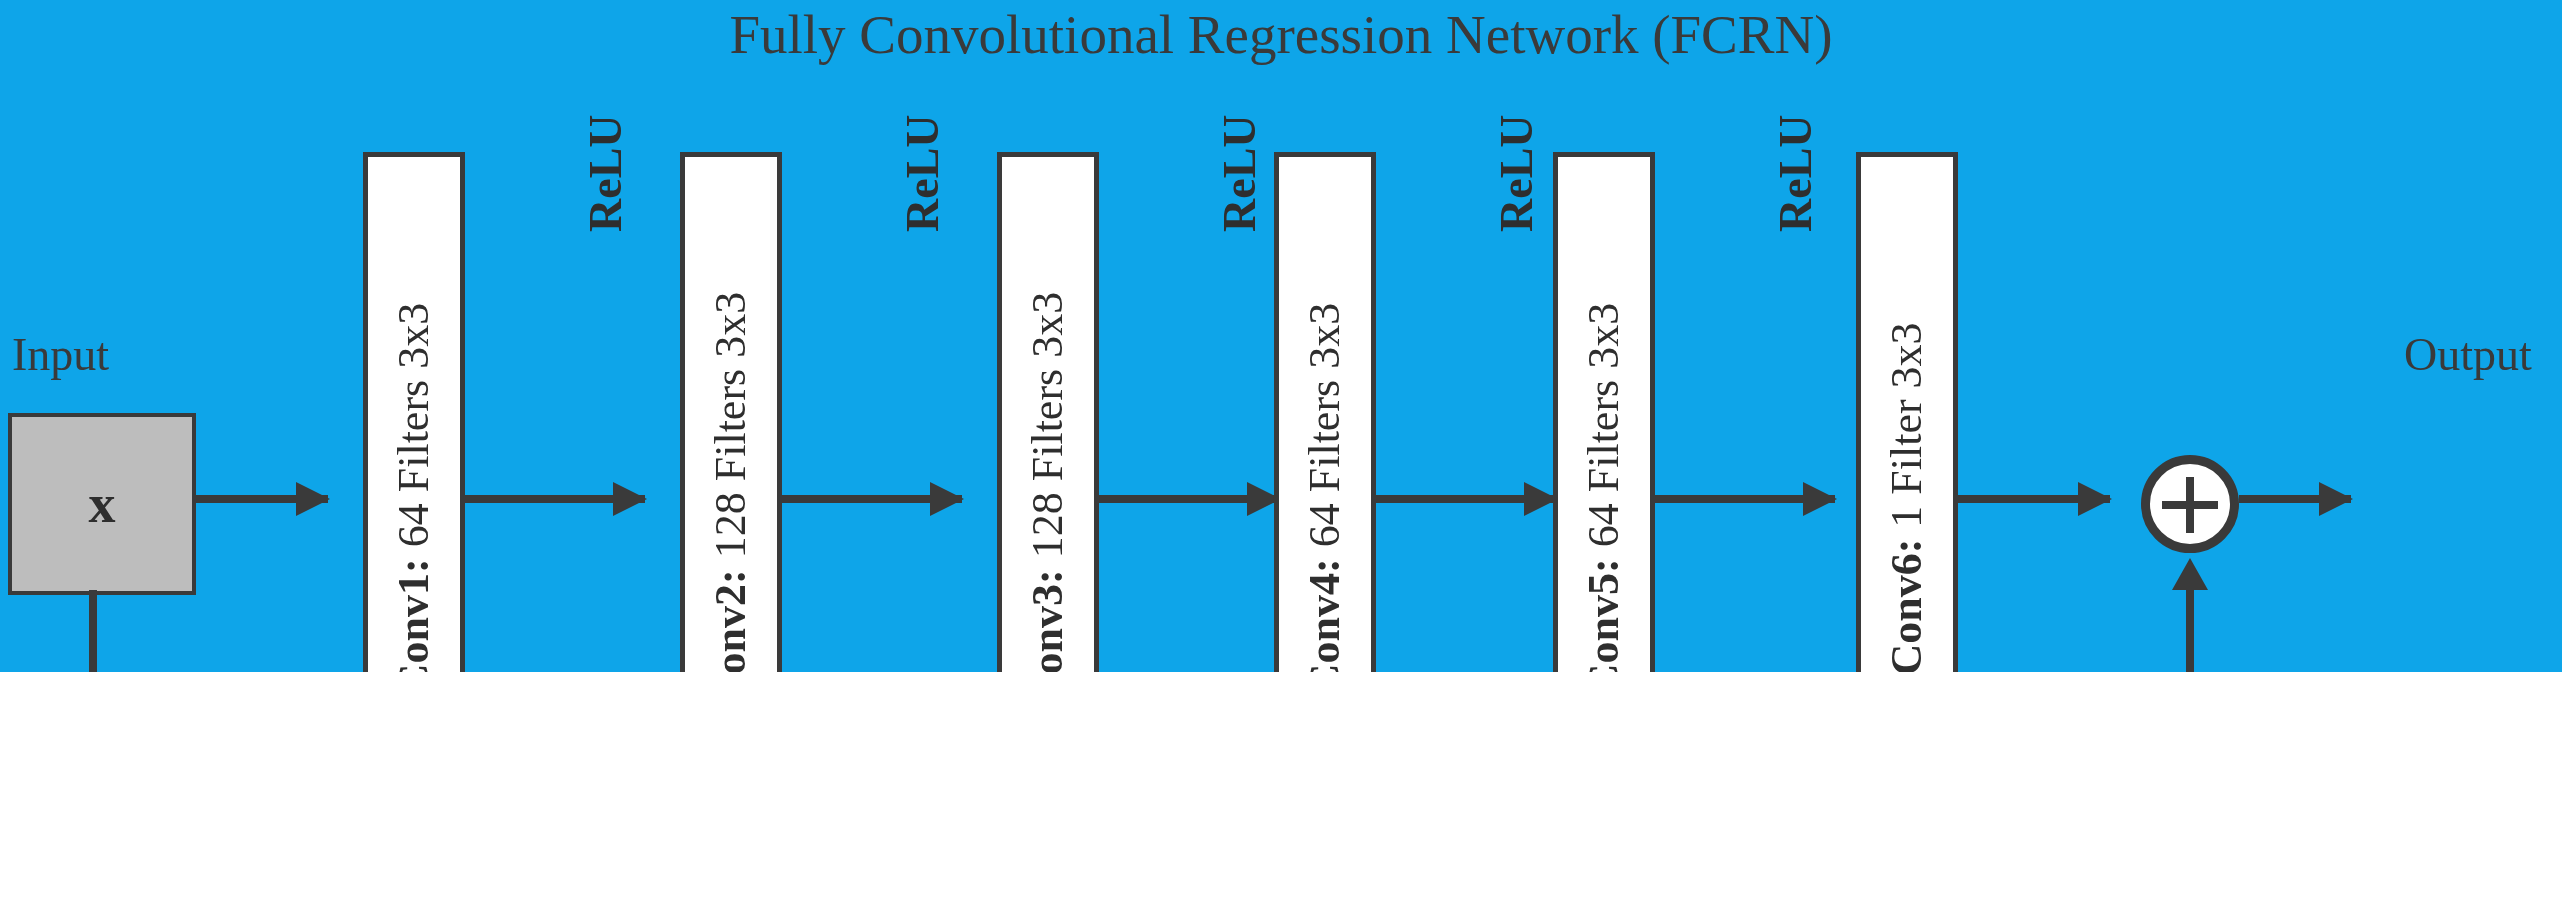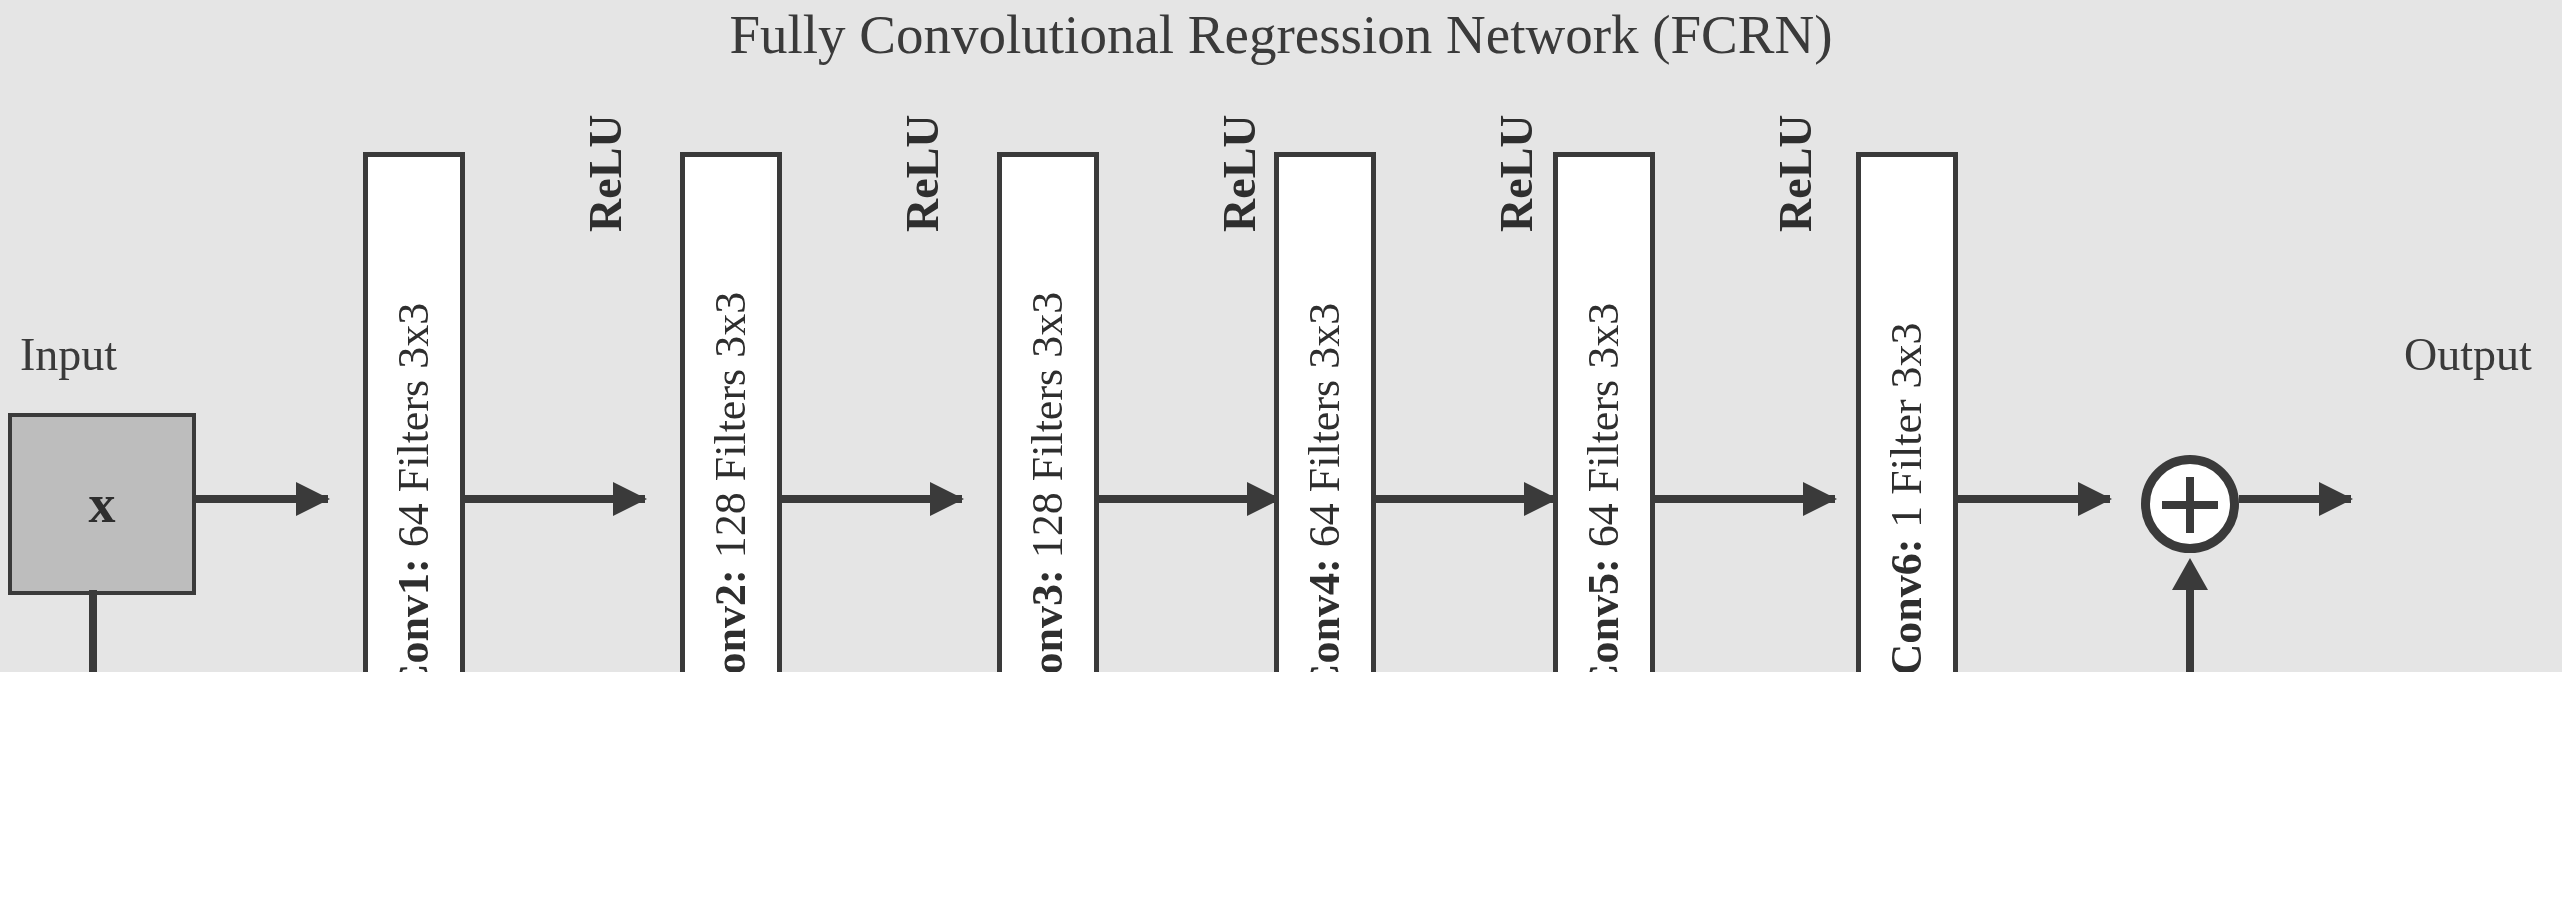--- a/index.html
+++ b/index.html
@@ -5,21 +5,21 @@
 <style>
   html,body{margin:0;padding:0;background:#ffffff;}
   body{
     font-family:"Liberation Serif", serif;
     color:#3a3a3a;
   }
   #canvas{
     position:relative;
     width:2562px;
     height:672px;
-    background:#e5e5e5;
+    background:#0ea5e9;
     overflow:hidden;
   }
   
   #title{
     position:absolute;
     left:0; top:4px;
     width:2562px;
     text-align:center;
     font-size:55px;
     line-height:62px;
@@ -30,21 +30,21 @@
   }
   
   .side-label{
     position:absolute;
     font-size:46px;
     line-height:50px;
     font-weight:400;
     color:#3a3a3a;
     white-space:nowrap;
   }
-  #input-label{ left:20px;  top:330px; }
+  #input-label{ left:12px;  top:330px; }
   #output-label{ left:2404px; top:330px; text-align:right;}
   
   .gray-box{
     position:absolute;
     background:#bdbdbd;
     border:4px solid #3a3a3a;
     box-sizing:border-box;
     display:flex;
     align-items:center;
     justify-content:center;

